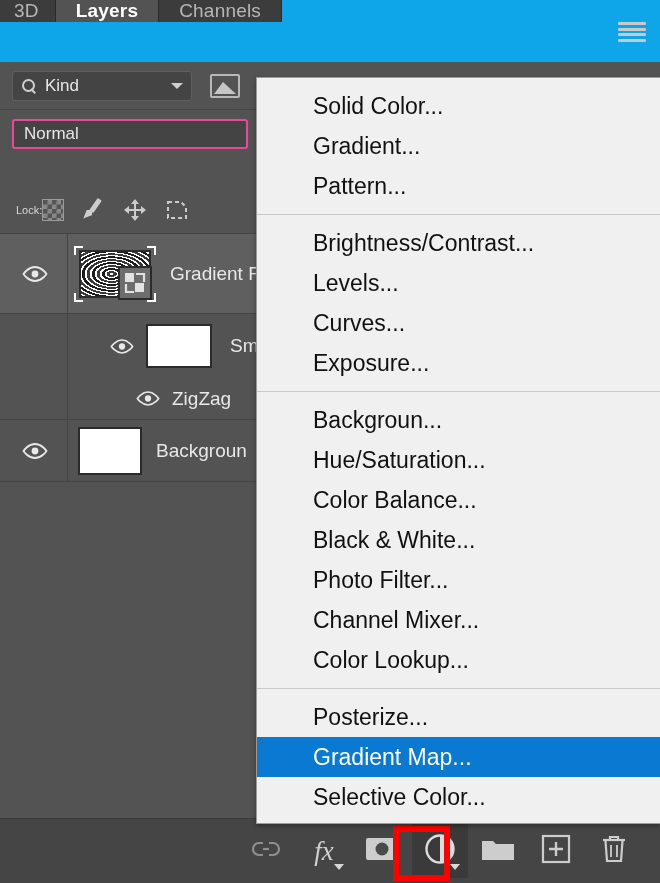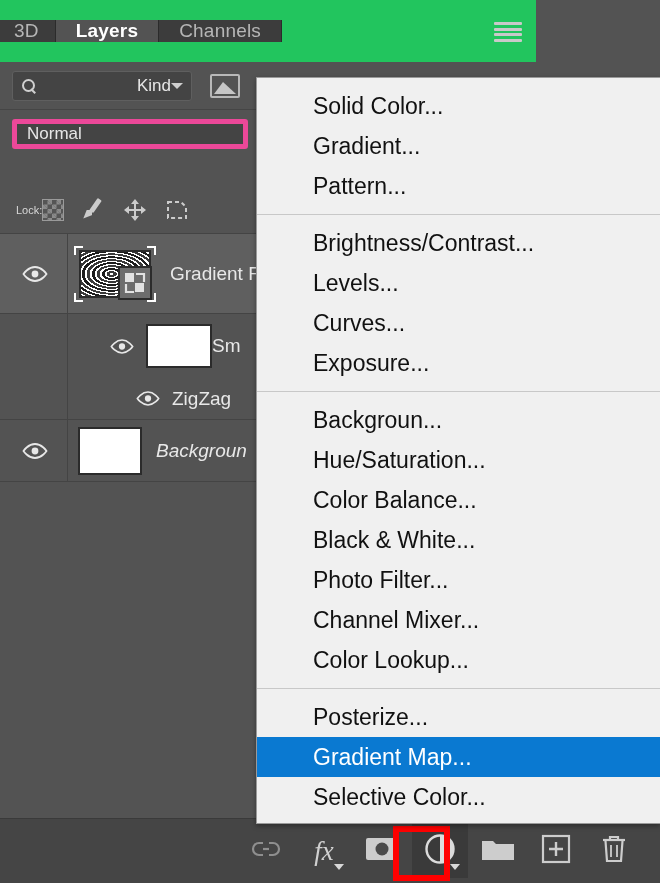--- a/index.html
+++ b/index.html
@@ -11,23 +11,23 @@
   }
   #app {
     position: relative;
     width: 660px; height: 883px;
     background: #535353;
   }
 
   
   .tabbar {
     position: absolute; left: 0; top: 0;
-    width: 536px; height: 62px;
-    background: #22c55e;
-    display: flex; align-items: center;
+    width: 660px; height: 62px;
+    background: #0ea5e9;
+    display: flex; align-items: flex-start;
   }
   .tab {
     display: flex; align-items: center; justify-content: center;
     padding: 0 20px;
     font-size: 19px;
     color: #b6b6b6;
     background: #3c3c3c;
     border-right: 1px solid #2b2b2b;
     letter-spacing: .2px;
   }
@@ -55,21 +55,20 @@
     padding-left: 12px;
   }
   .kind-select {
     width: 180px; height: 30px;
     background: #444444;
     border: 1px solid #5f5f5f;
     border-radius: 3px;
     display: flex; align-items: center;
     padding: 0 8px;
     position: relative;
-    text-align: right;
   }
   .search-icon { width: 16px; height: 16px; position: relative; margin-right: 8px; flex: 0 0 auto; }
   .search-icon::before {
     content: ""; position: absolute; left: 1px; top: 1px;
     width: 9px; height: 9px; border: 2px solid #d0d0d0; border-radius: 50%;
   }
   .search-icon::after {
     content: ""; position: absolute; left: 10px; top: 10px;
     width: 6px; height: 2px; background: #d0d0d0;
     transform: rotate(45deg); transform-origin: left center;
@@ -93,21 +92,21 @@
   .blendrow {
     position: absolute; left: 0; top: 110px;
     width: 660px; height: 48px;
     background: #535353;
     display: flex; align-items: center;
     padding-left: 12px;
   }
   .blend-select {
     width: 236px; height: 30px;
     background: #444444;
-    border: 5px solid #ec4899; border-radius: 3px;
+    border: 2px solid #ec4899; border-radius: 3px;
     display: flex; align-items: center; padding: 0 10px;
     font-size: 17px; color: #e6e6e6;
   }
 
   
   .lockrow {
     position: absolute; left: 0; top: 186px;
     width: 660px; height: 48px;
     background: #535353;
     display: flex; align-items: center;
@@ -172,25 +171,25 @@
   .c-br { right: 0; bottom: 0; border-left: none; border-top: none; }
   .thumb-inner { position: absolute; left: 5px; top: 4px; width: 72px; height: 48px; border: 2px solid #2b2b2b; overflow: hidden; }
   .so-badge {
     position: absolute; right: 4px; bottom: 2px;
     width: 34px; height: 34px; background: #6d6d6d; border: 2px solid #2b2b2b;
     display: flex; align-items: center; justify-content: center;
   }
   .so-badge svg { display: block; }
 
   .layername { font-size: 19px; color: #e8e8e8; margin-left: 14px; white-space: nowrap; }
-  .layername.italic { font-style: italic; }
+  .layername.italic { }
   .sub-row { display: flex; align-items: center; }
   .sub-eye { margin-right: 12px; }
   .thumb-small { width: 66px; height: 44px; border: 2px solid #2b2b2b; background: #fff; flex: 0 0 auto; }
-  .filter-label { font-size: 19px; color: #e8e8e8; white-space: nowrap; }
+  .filter-label { font-size: 19px; color: #e8e8e8; margin-left: 18px; white-space: nowrap; }
   .zigzag-label { font-size: 19px; color: #e8e8e8; margin-left: 12px; }
 
   
   .bottombar {
     position: absolute; left: 0; bottom: 0;
     width: 660px; height: 65px;
     background: #454545;
     display: flex; align-items: center; justify-content: flex-end;
     padding-right: 18px;
     border-top: 1px solid #3a3a3a;

